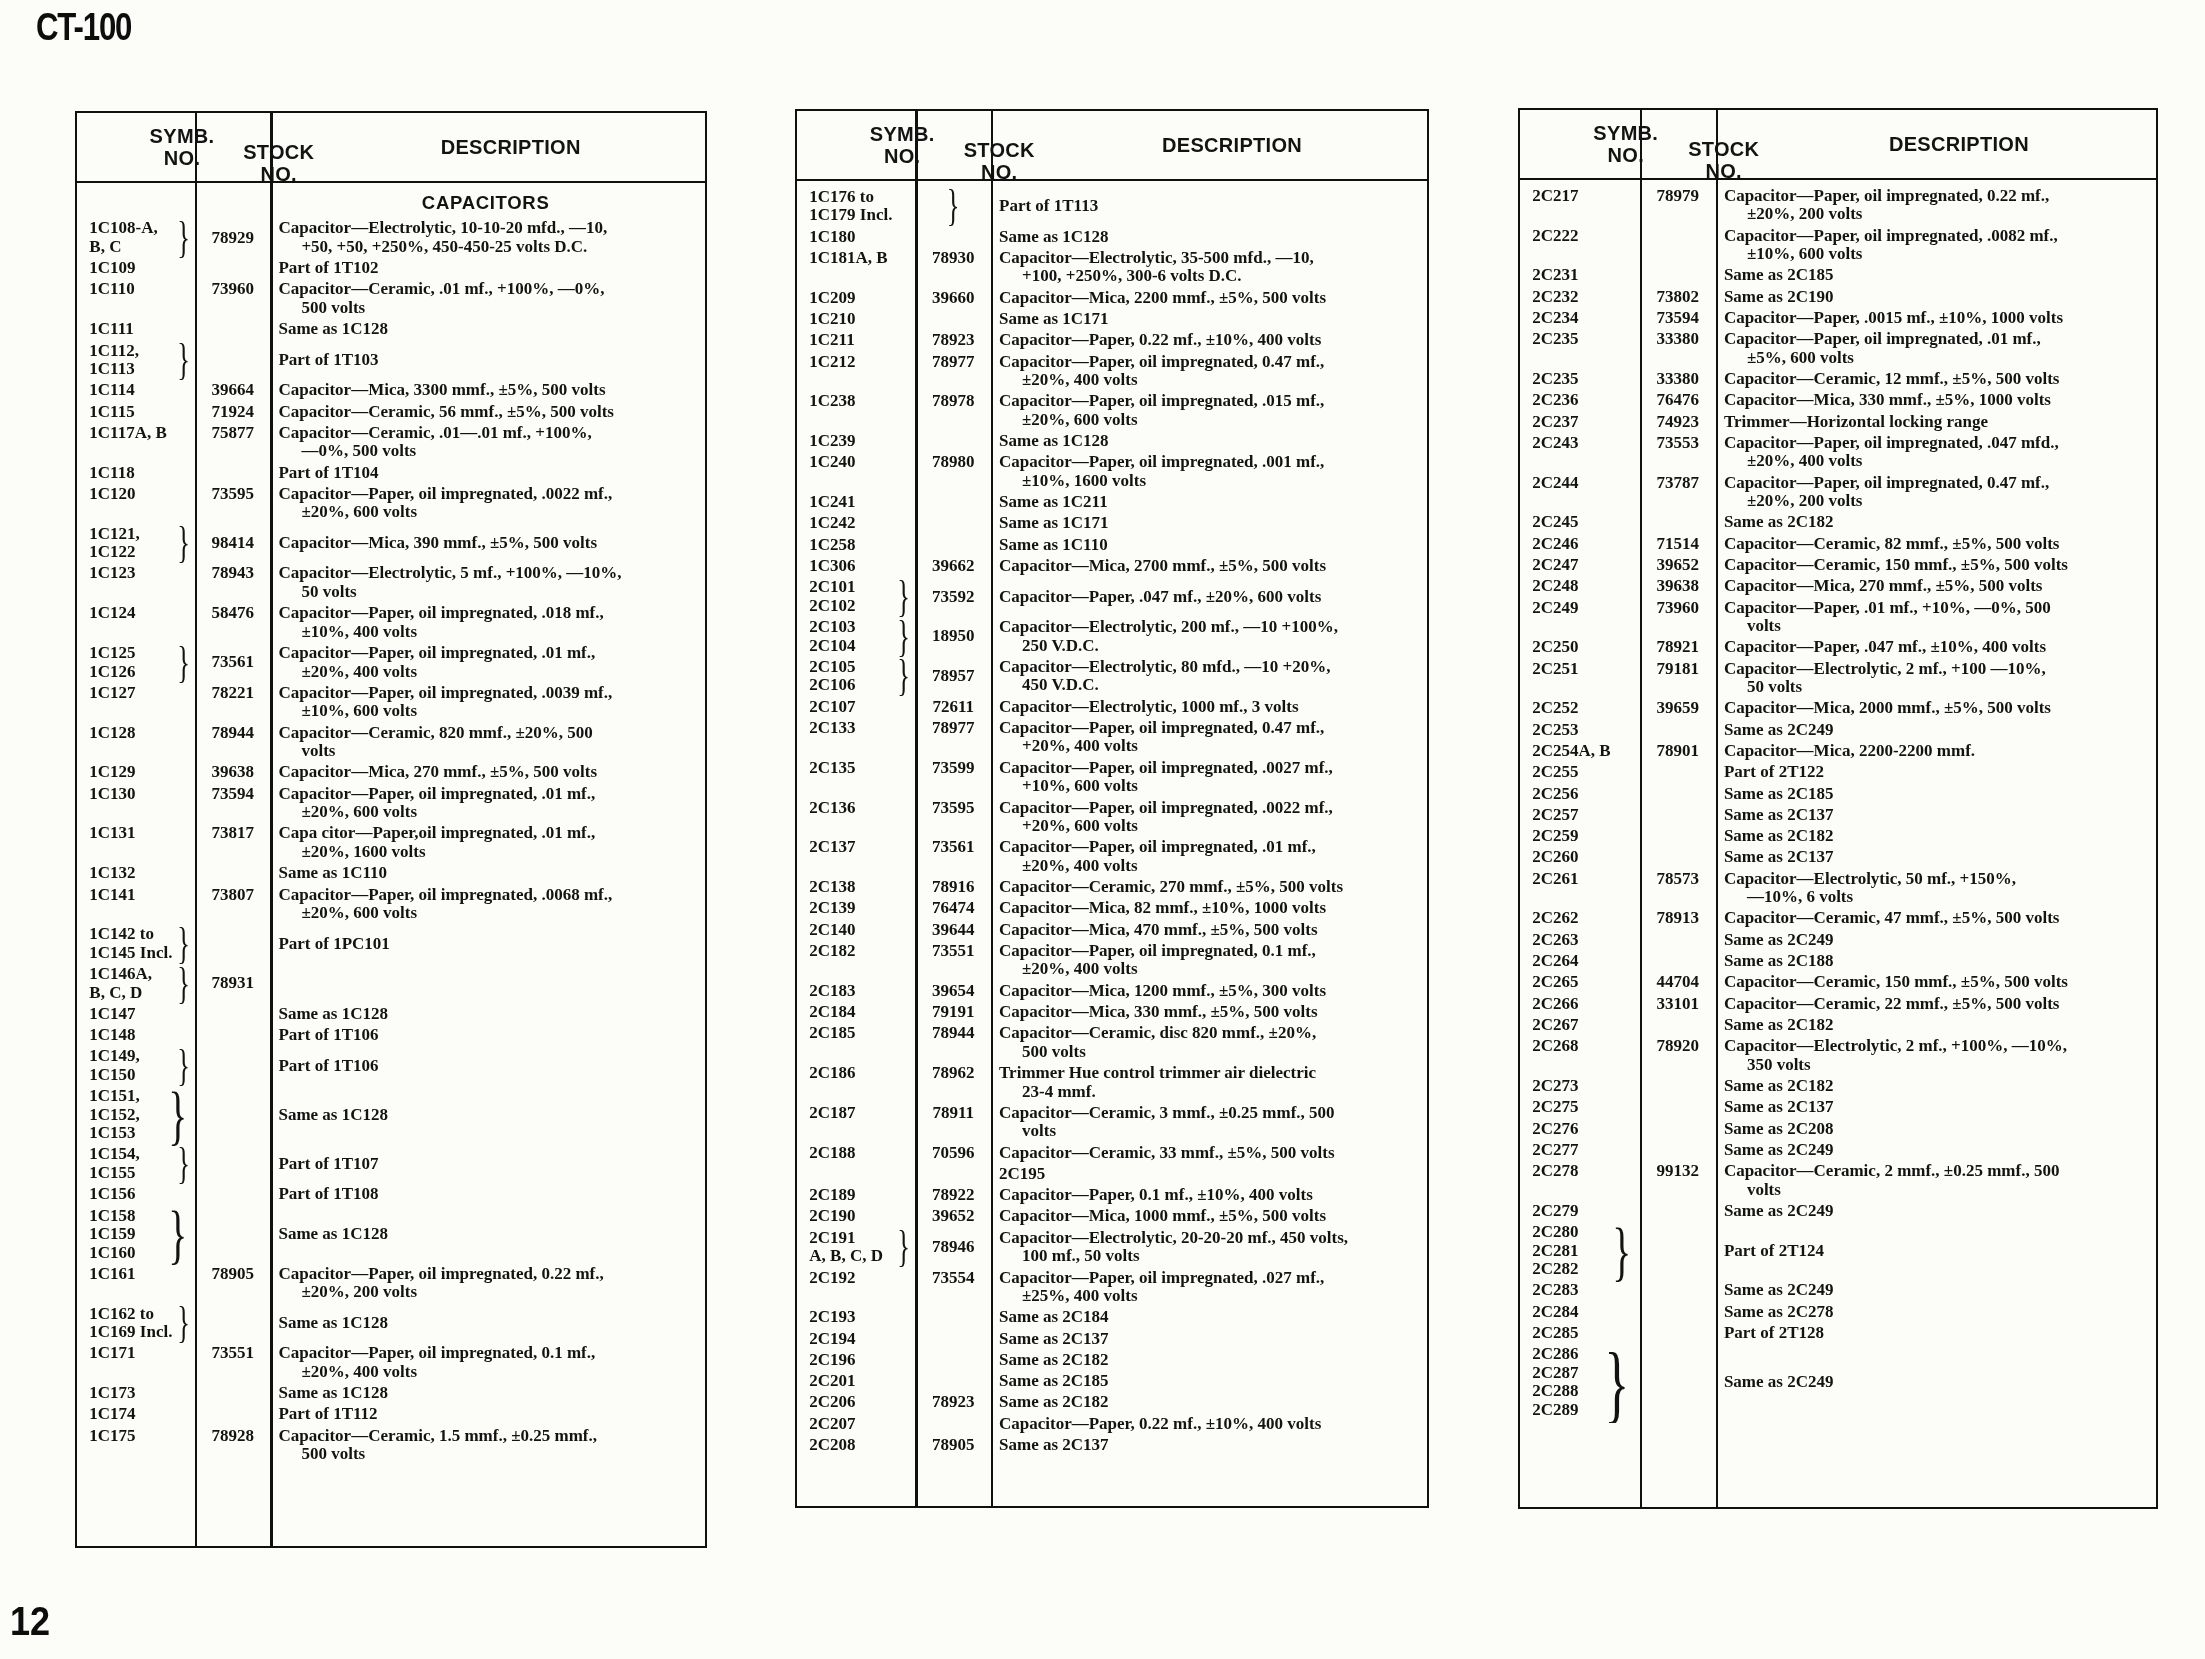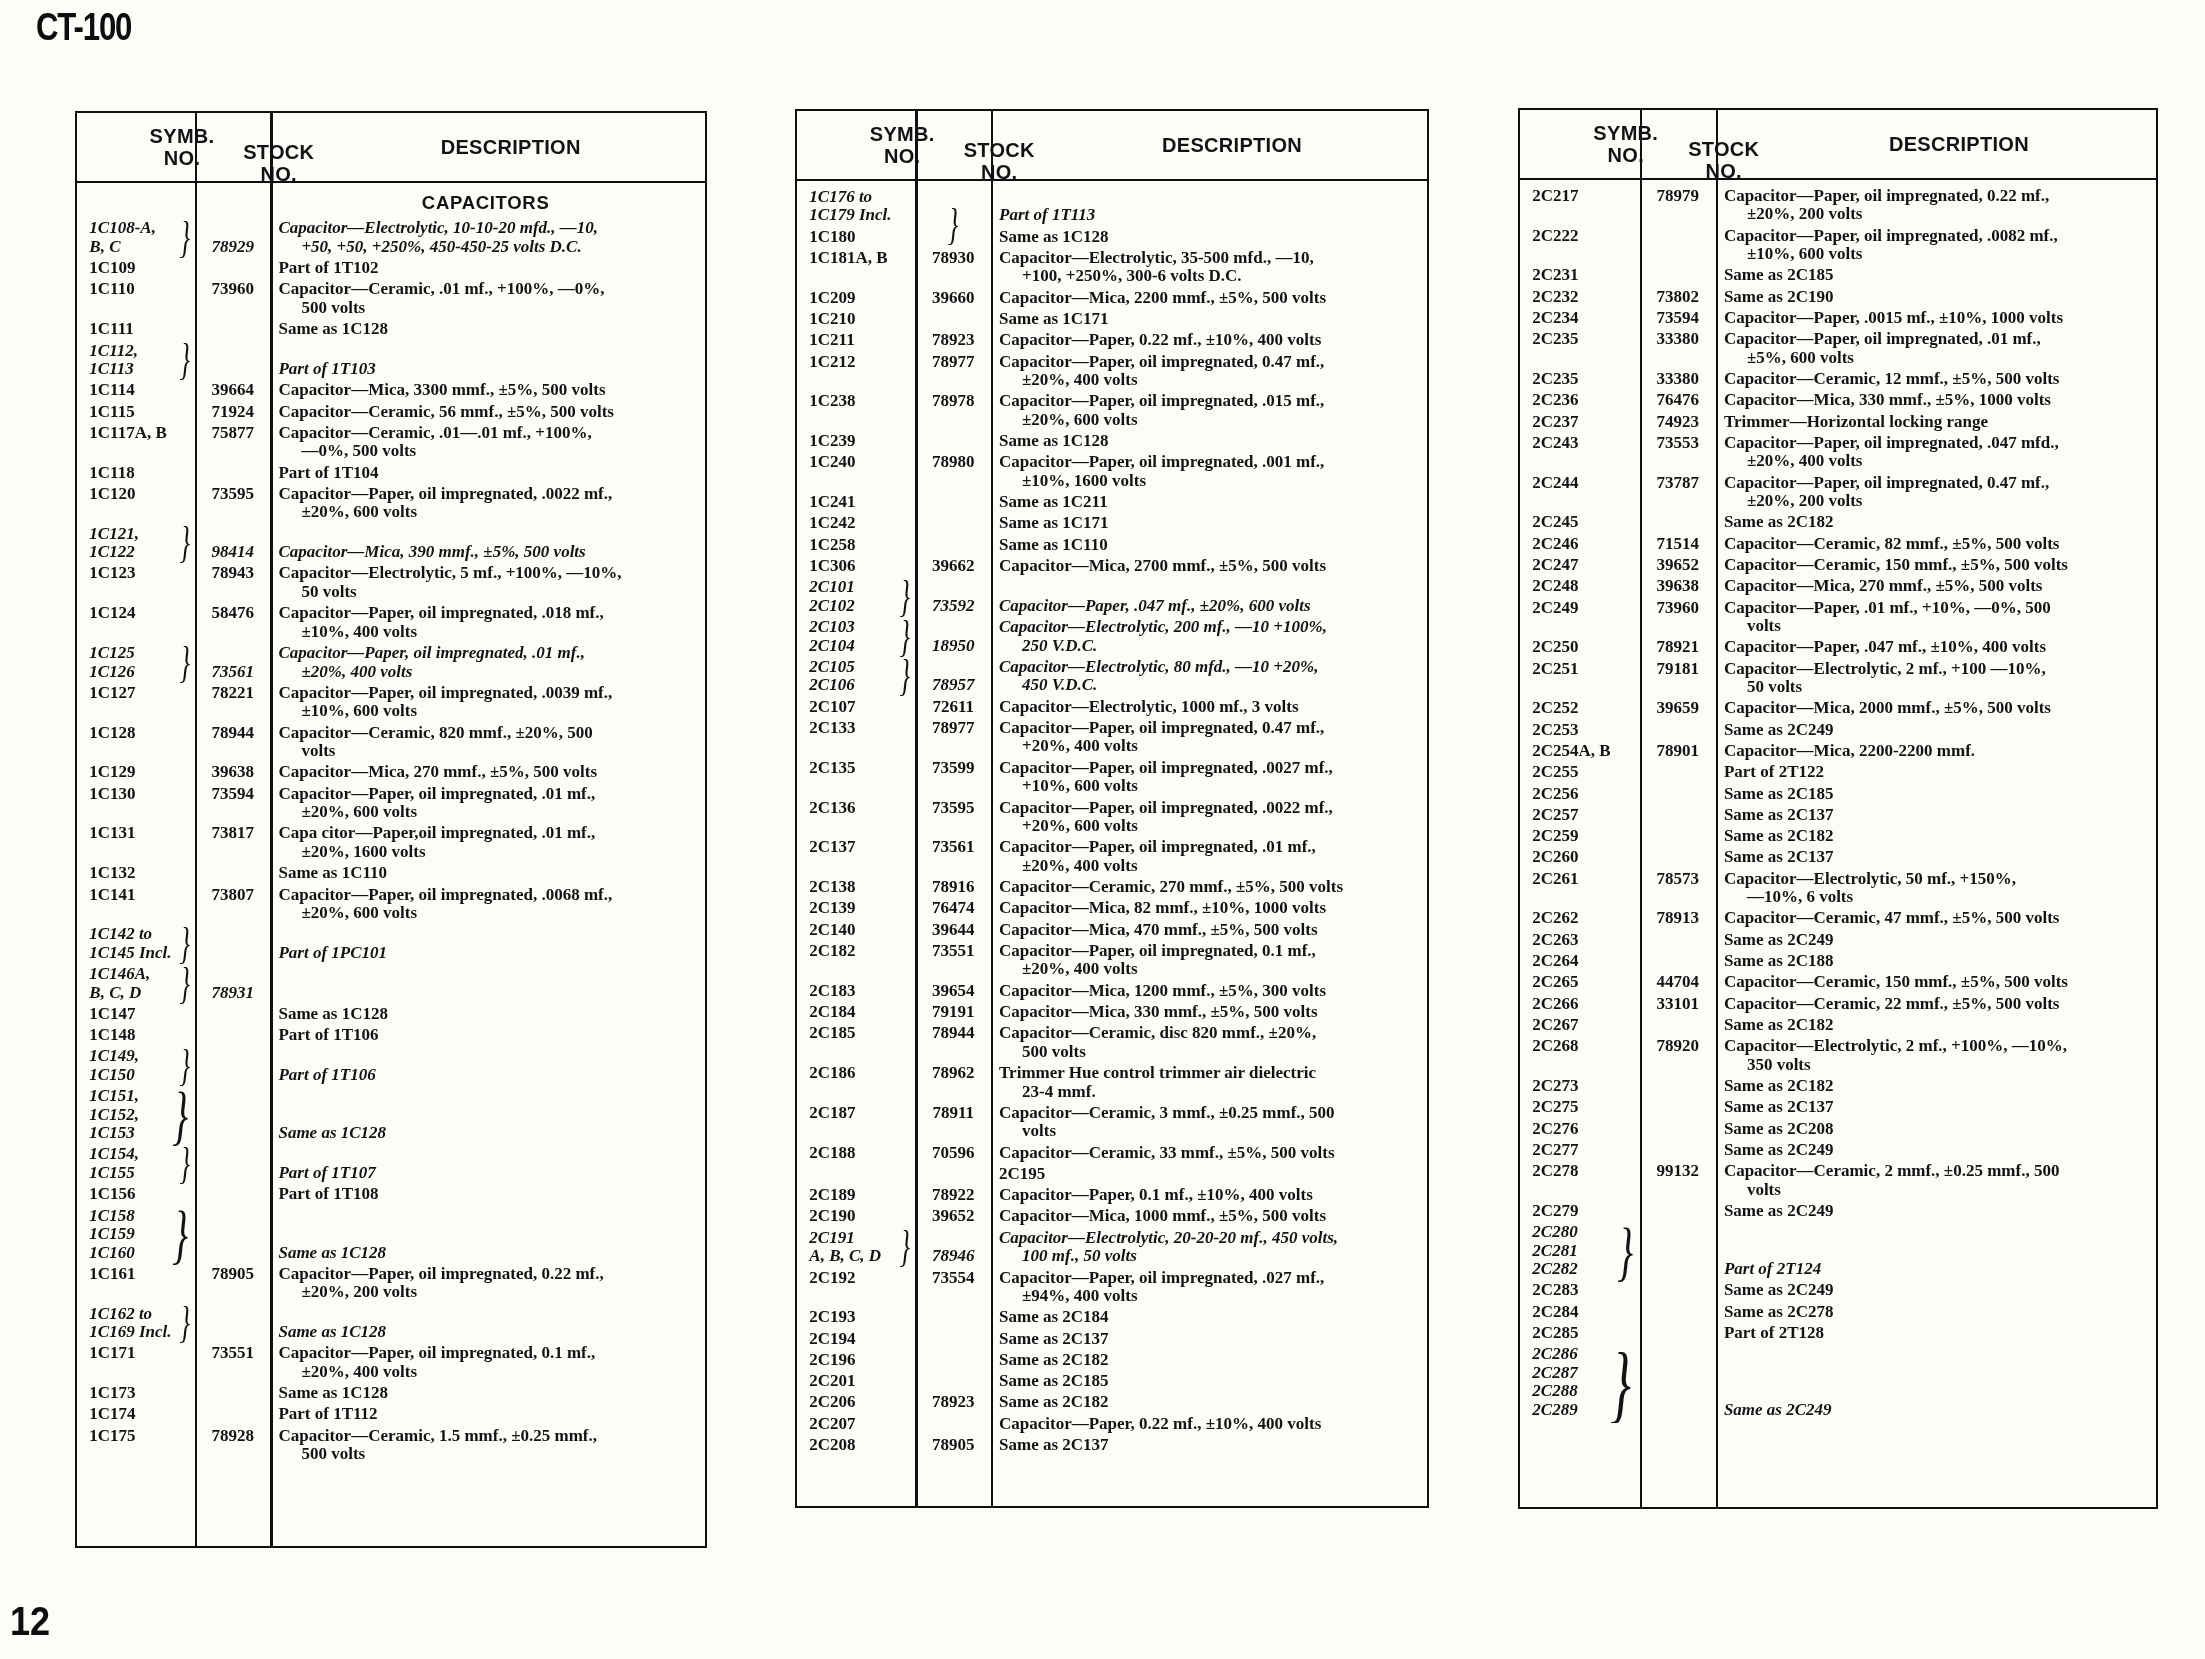--- a/index.html
+++ b/index.html
@@ -37,21 +37,21 @@
   .h-sym{width:18.8%;white-space:pre-line;padding-left:46px;}
   .h-stock{width:12%;white-space:pre-line;margin-top:32px;}
   .h-desc{flex:1;}
   .tbody{position:relative;padding:5.5px 0 2.7px 0;overflow:hidden;}
   .section{
     margin:5.5px 4.1px 5.5px 30.8%;text-align:center;
     font-family:"Liberation Sans",sans-serif;font-weight:700;
     font-size:18.5px;letter-spacing:0.7px;
   }
   .row{display:flex;align-items:flex-start;padding:1.4px 0;}
-  .row.vcenter{align-items:flex-end;font-style:italic;}
+  .row.vcenter{align-items:center;}
   .c-symb{
     width:18.8%;box-sizing:border-box;position:relative;
     padding-left:12.3px;padding-right:6.8px;
     display:flex;align-items:center;
   }
   .sym{white-space:pre-line;}
   .brace{
     position:absolute;right:1.4px;top:50%;
     transform:translateY(-50%) scaleX(0.6);transform-origin:center;
     font-family:"Liberation Serif",serif;font-weight:400;line-height:1;
@@ -810,21 +810,21 @@
 100 mf., 50 volts</div>
       </div>
       <div class="row">
         <div class="c-symb">
           <span class="sym">2C192</span>
         </div>
         <div class="c-stock">
           <span>73554</span>
         </div>
         <div class="c-desc">Capacitor—Paper, oil impregnated, .027 mf.,
-±94%, 400 volts</div>
+±25%, 400 volts</div>
       </div>
       <div class="row">
         <div class="c-symb">
           <span class="sym">2C193</span>
         </div>
         <div class="c-stock">
           <span></span>
         </div>
         <div class="c-desc">Same as 2C184</div>
       </div>

